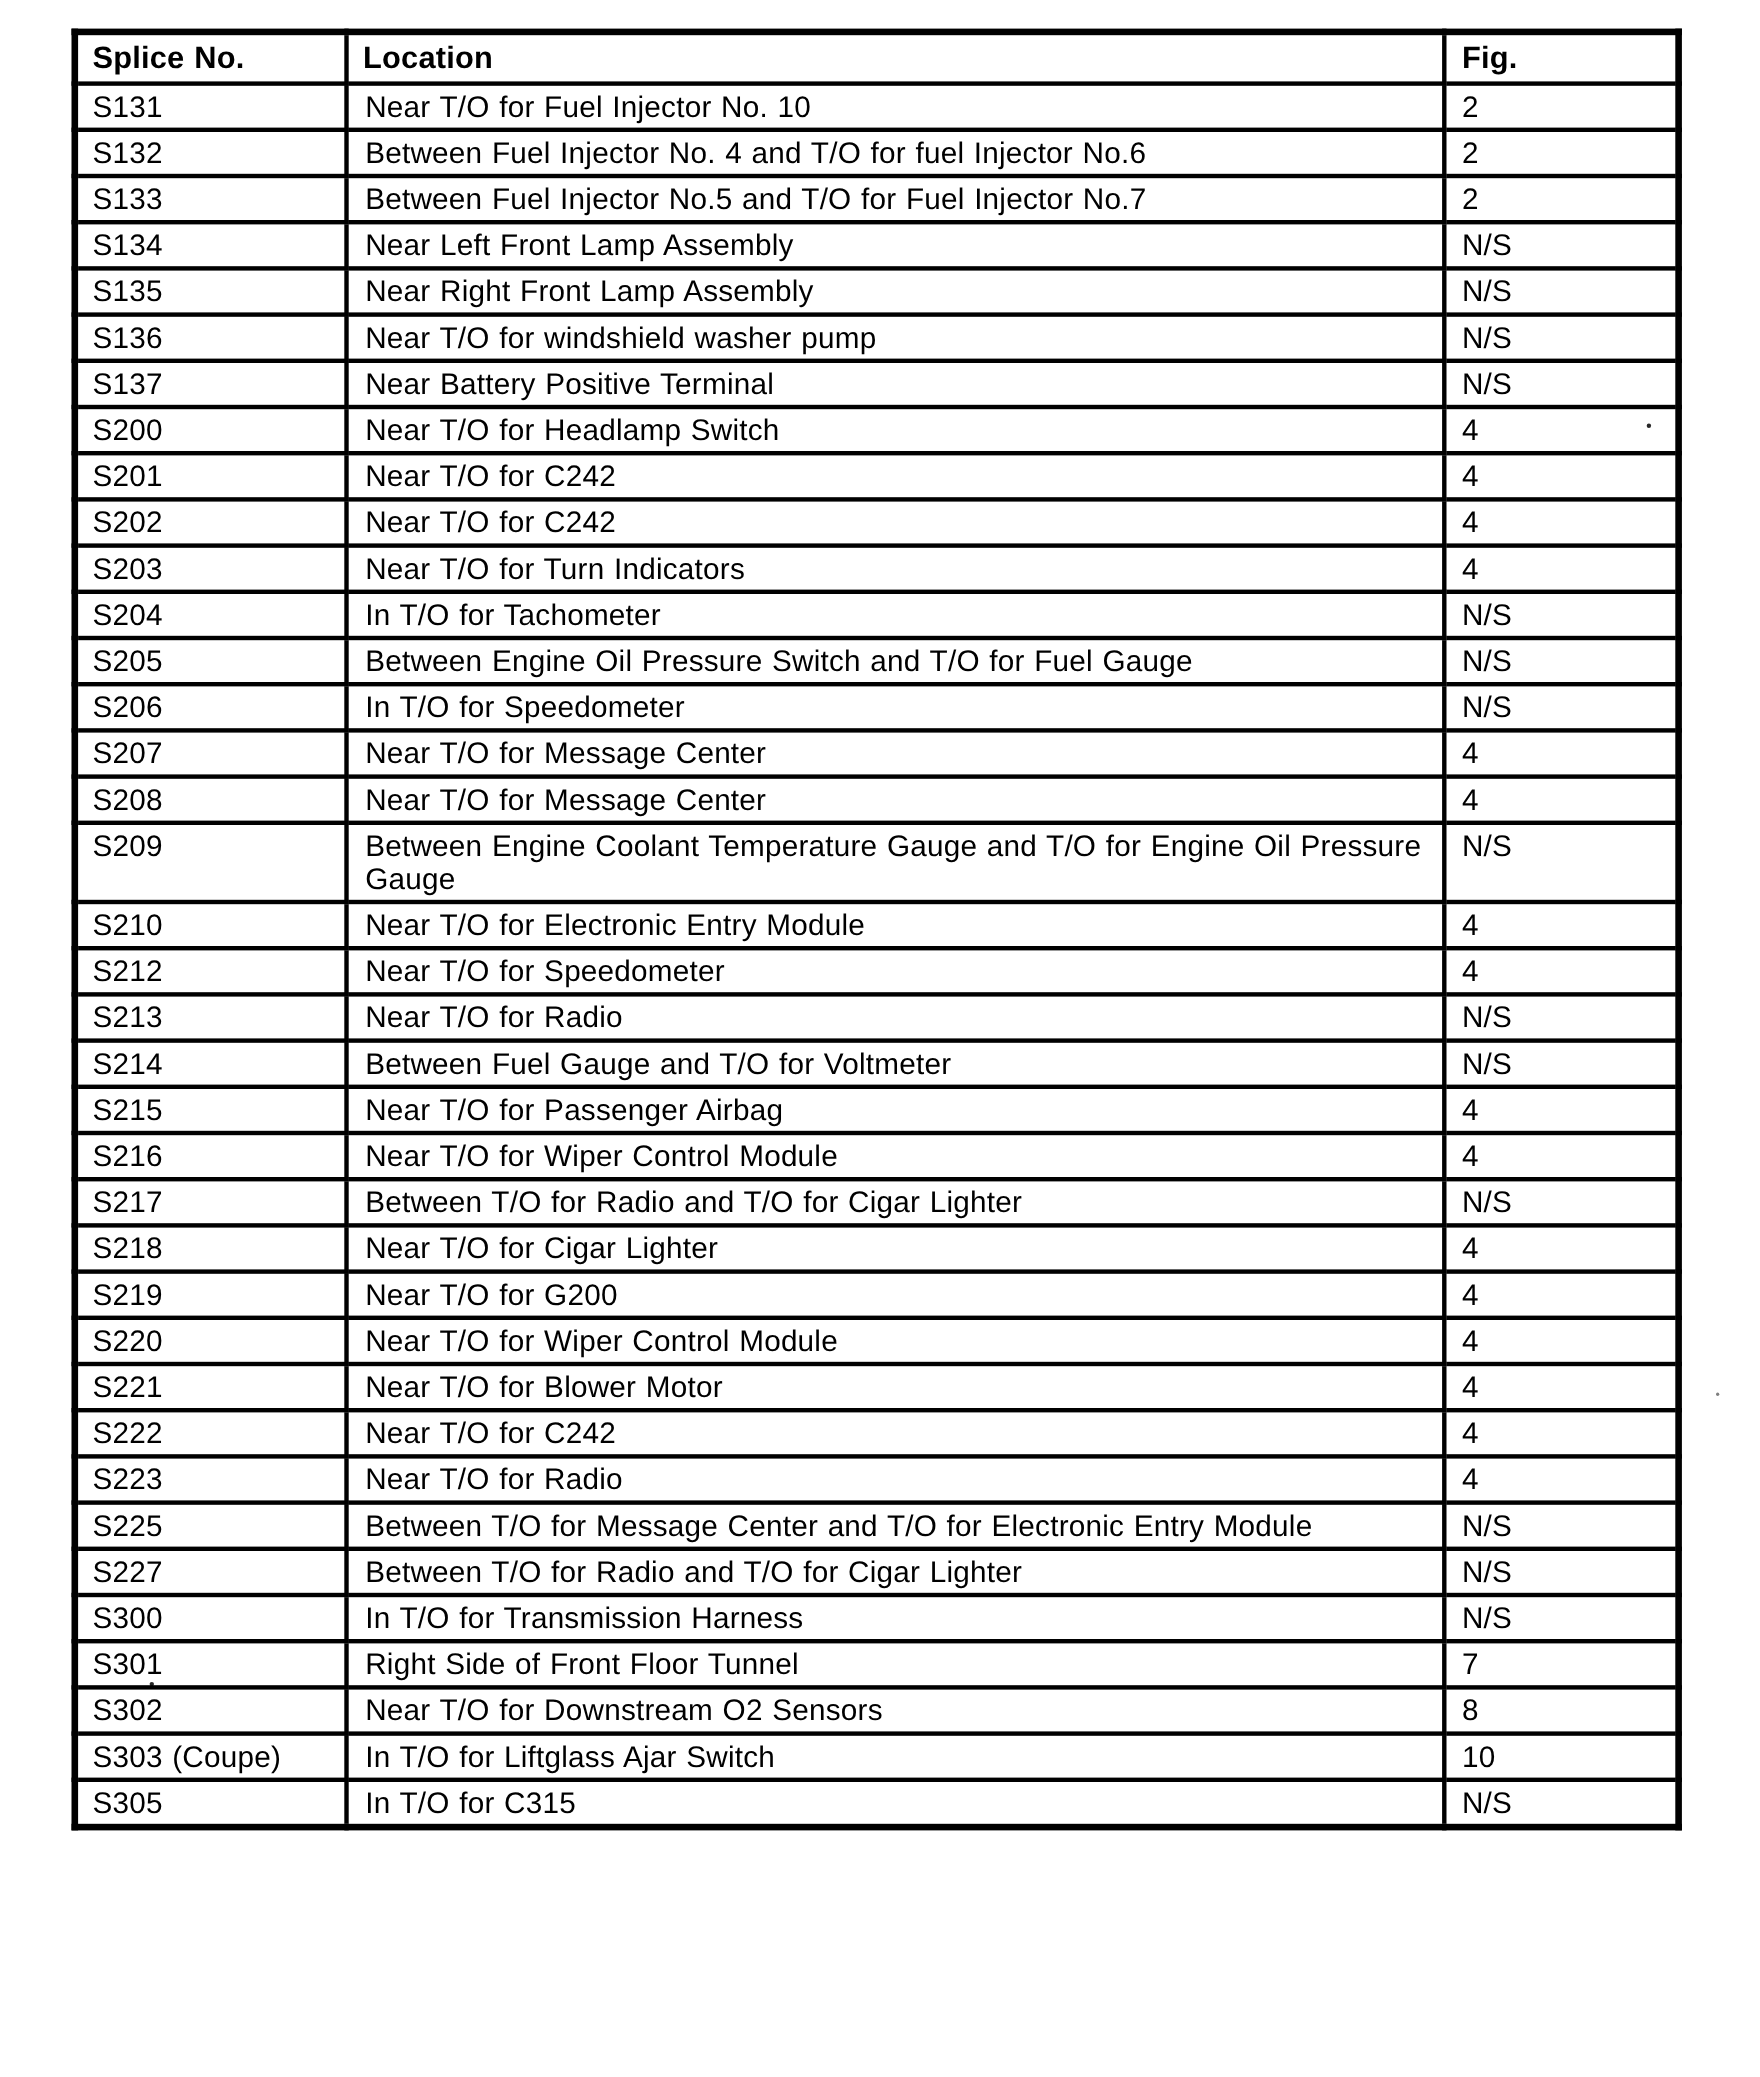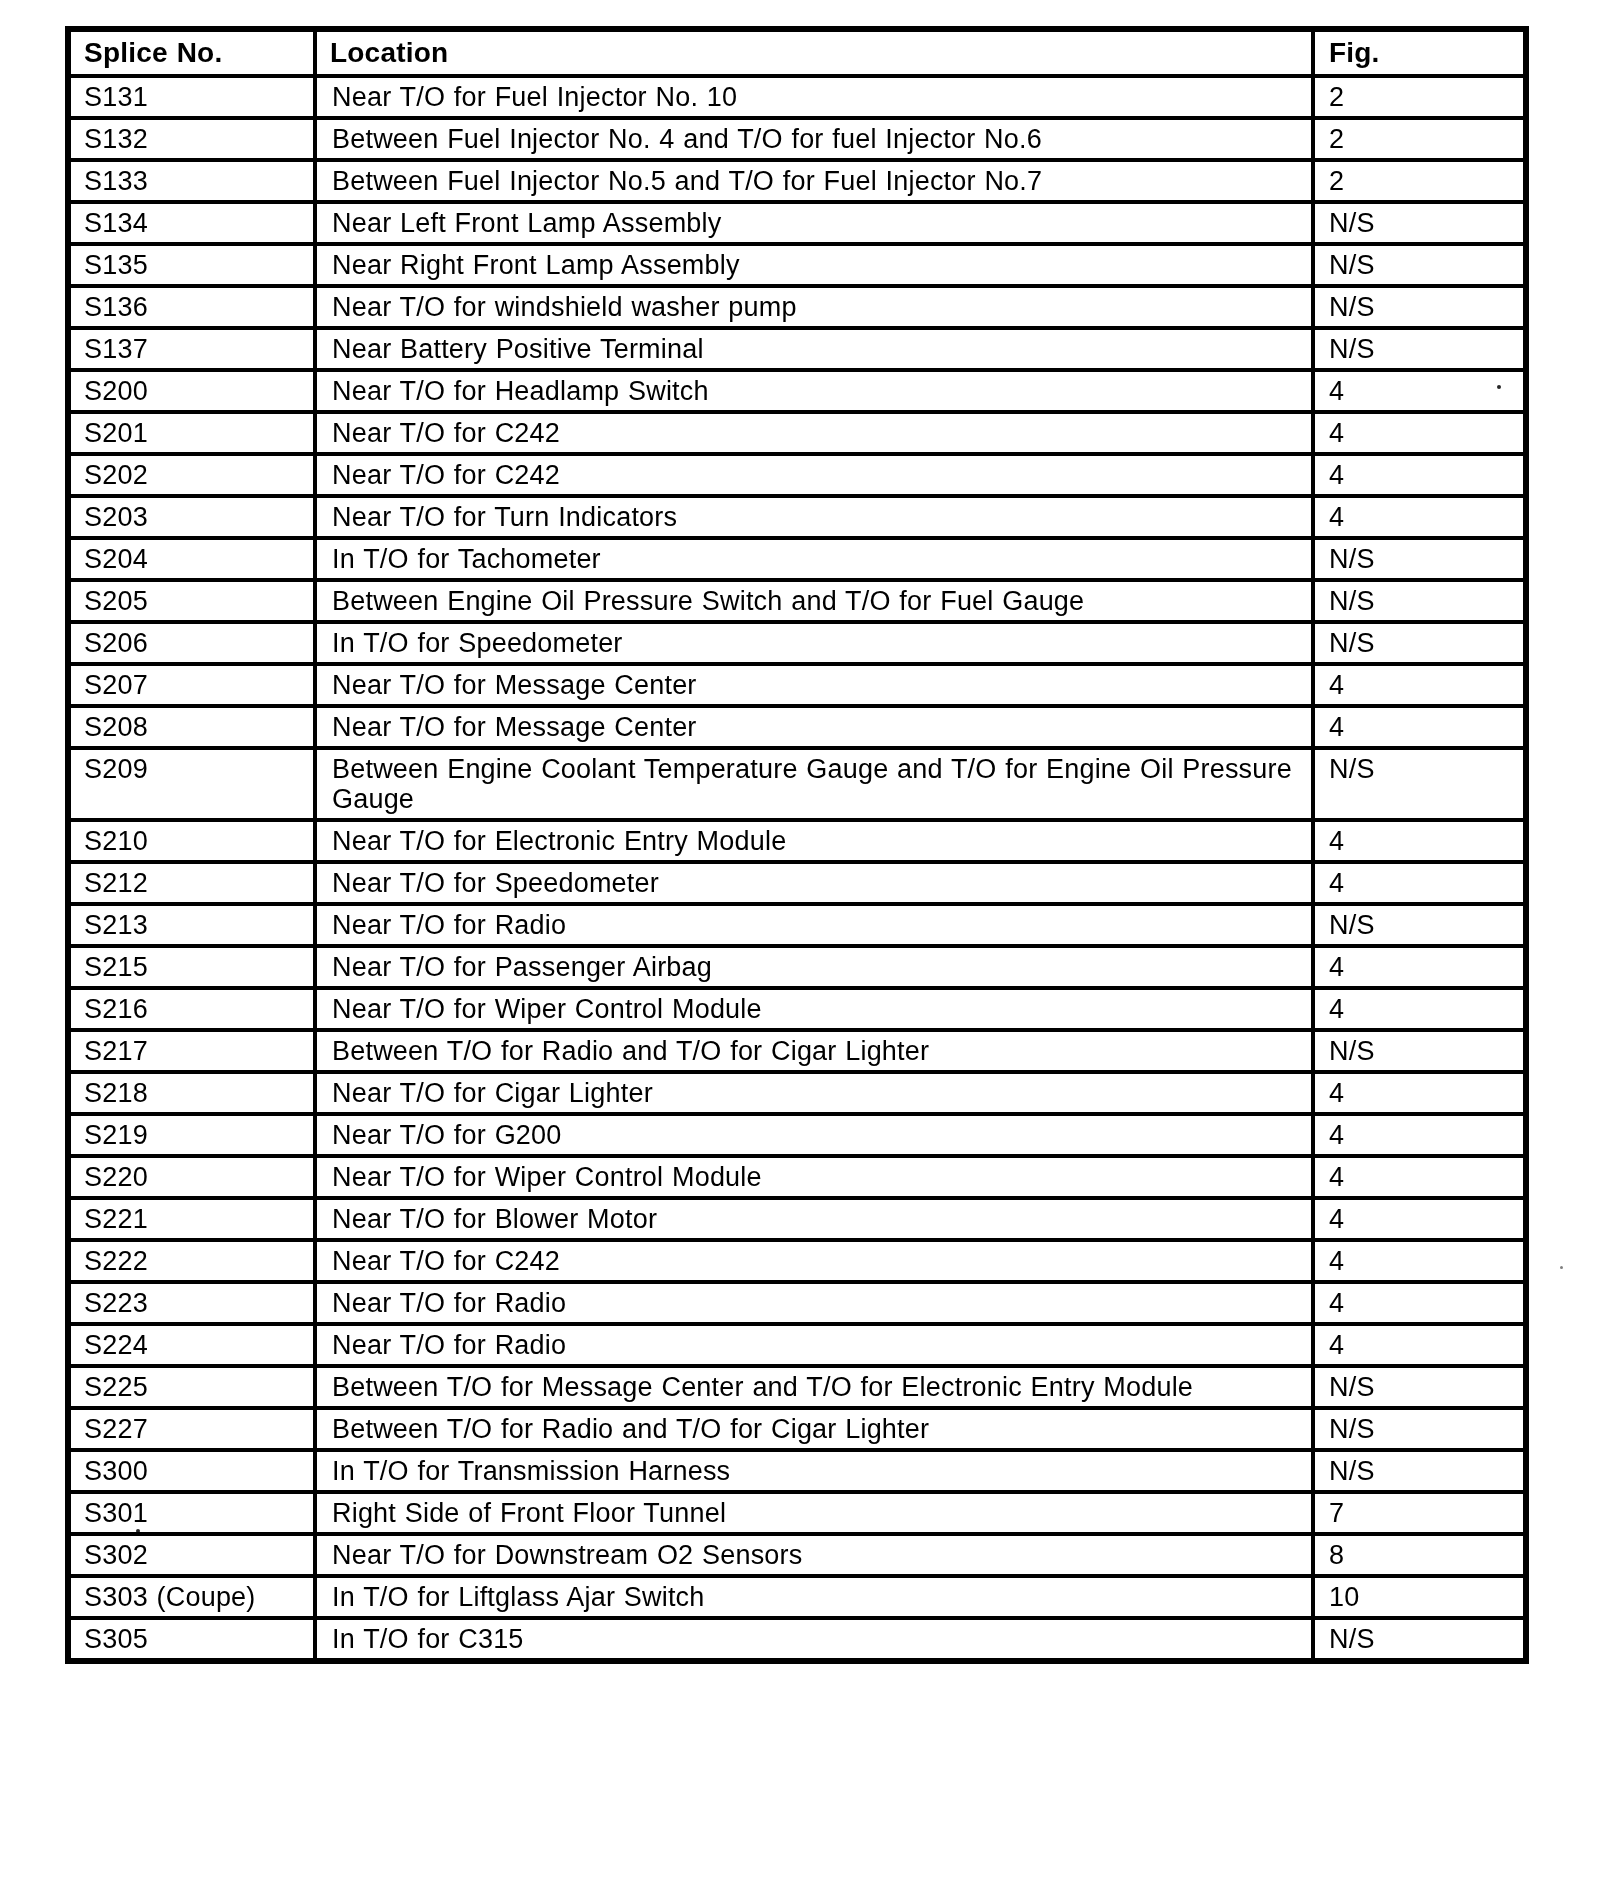--- a/index.html
+++ b/index.html
@@ -176,20 +176,25 @@
       <td class="splice-cell">S212</td>
       <td class="location-cell">Near T/O for Speedometer</td>
       <td class="fig-cell">4</td>
     </tr>
         <tr>
       <td class="splice-cell">S213</td>
       <td class="location-cell">Near T/O for Radio</td>
       <td class="fig-cell">N/S</td>
     </tr>
         <tr>
+      <td class="splice-cell">S214</td>
+      <td class="location-cell">Between Fuel Gauge and T/O for Voltmeter</td>
+      <td class="fig-cell">N/S</td>
+    </tr>
+        <tr>
       <td class="splice-cell">S215</td>
       <td class="location-cell">Near T/O for Passenger Airbag</td>
       <td class="fig-cell">4</td>
     </tr>
         <tr>
       <td class="splice-cell">S216</td>
       <td class="location-cell">Near T/O for Wiper Control Module</td>
       <td class="fig-cell">4</td>
     </tr>
         <tr>
@@ -217,25 +222,20 @@
       <td class="location-cell">Near T/O for Blower Motor</td>
       <td class="fig-cell">4</td>
     </tr>
         <tr>
       <td class="splice-cell">S222</td>
       <td class="location-cell">Near T/O for C242</td>
       <td class="fig-cell">4</td>
     </tr>
         <tr>
       <td class="splice-cell">S223</td>
-      <td class="location-cell">Near T/O for Radio</td>
-      <td class="fig-cell">4</td>
-    </tr>
-        <tr>
-      <td class="splice-cell">S224</td>
       <td class="location-cell">Near T/O for Radio</td>
       <td class="fig-cell">4</td>
     </tr>
         <tr>
       <td class="splice-cell">S225</td>
       <td class="location-cell">Between T/O for Message Center and T/O for Electronic Entry Module</td>
       <td class="fig-cell">N/S</td>
     </tr>
         <tr>
       <td class="splice-cell">S227</td>

